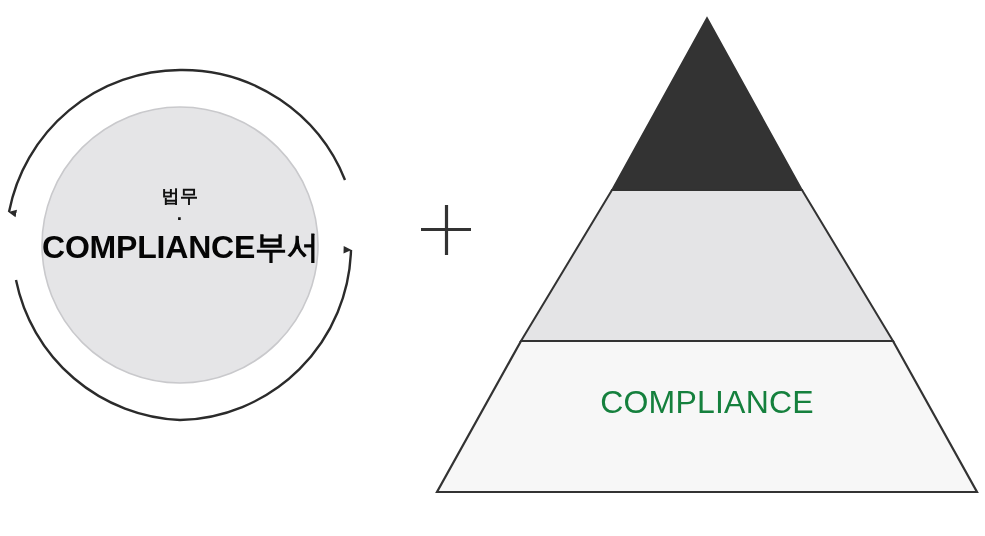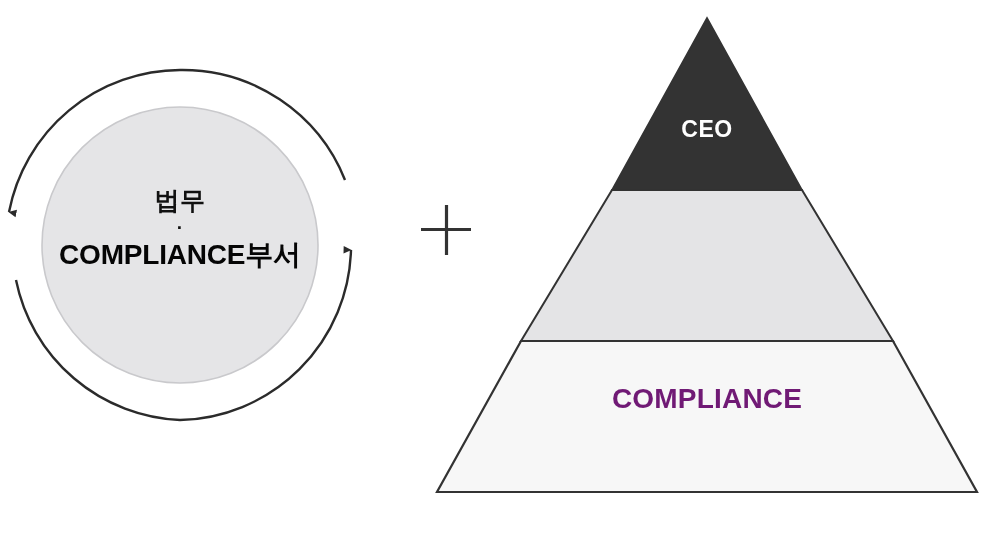--- a/index.html
+++ b/index.html
@@ -33,35 +33,35 @@
     white-space: nowrap;
     line-height: 1.18;
   }
   #circle-text-block {
     left: 42px;
     top: 186px;
     width: 276px;
     text-align: center;
   }
   #circle-line-1 {
-    font-size: 25px;
+    font-size: 18px;
     font-weight: 700;
     color: #111111;
     letter-spacing: 0.5px;
   }
   #circle-dot {
     font-size: 19px;
     font-weight: 700;
     color: #111111;
     line-height: 1.0;
     margin-top: 2px;
     margin-bottom: 1px;
   }
   #circle-line-2 {
-    font-size: 28px;
+    font-size: 32px;
     font-weight: 700;
     color: #050505;
     letter-spacing: -0.2px;
     text-align: center;
   }
   #pyramid-top-label {
     left: 612px;
     top: 116px;
     width: 190px;
     font-size: 23px;
@@ -75,23 +75,23 @@
     width: 240px;
     font-size: 24px;
     font-weight: 700;
     color: #111111;
     letter-spacing: -0.2px;
   }
   #pyramid-bottom-label {
     left: 512px;
     top: 381px;
     width: 390px;
-    font-size: 28px;
-    font-weight: 700;
-    color: #701a75;
+    font-size: 32px;
+    font-weight: 400;
+    color: #15803d;
     letter-spacing: 0.2px;
     line-height: 1.32;
   }
 </style>
 </head>
 <body>
 
 <div id="diagram-root">
 
   <svg class="layer" viewBox="0 0 985 536" width="985" height="536">
@@ -134,21 +134,20 @@
   </svg>
 
   <div class="layer" style="pointer-events:none;">
 
     <div class="txt" id="circle-text-block">
       <div id="circle-line-1">법무</div>
       <div id="circle-dot">·</div>
       <div id="circle-line-2">COMPLIANCE부서</div>
     </div>
 
-    <div class="txt" id="pyramid-top-label">CEO</div>
 
 
     <div class="txt" id="pyramid-bottom-label">
       <div>COMPLIANCE</div>
     </div>
 
   </div>
 </div>
 
 </body></html>

